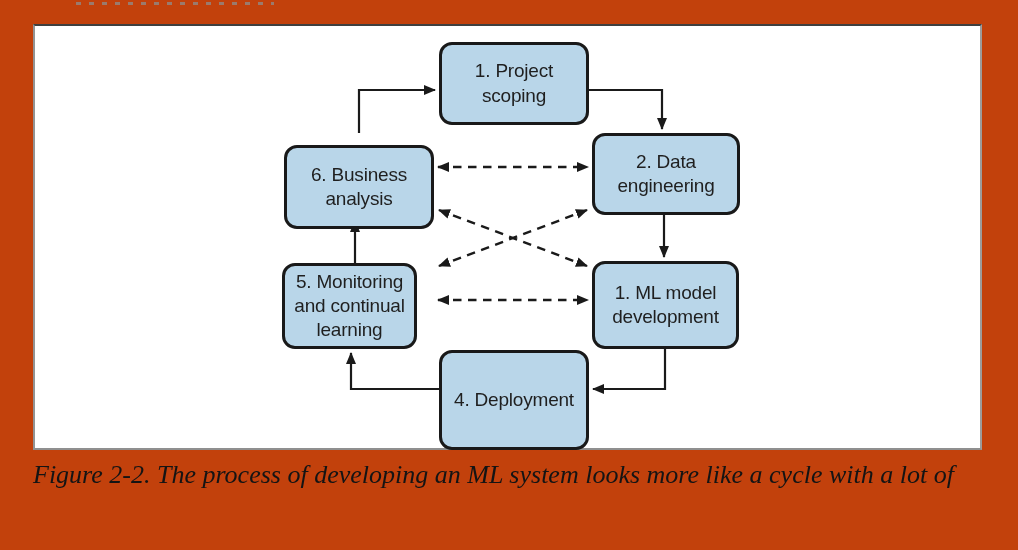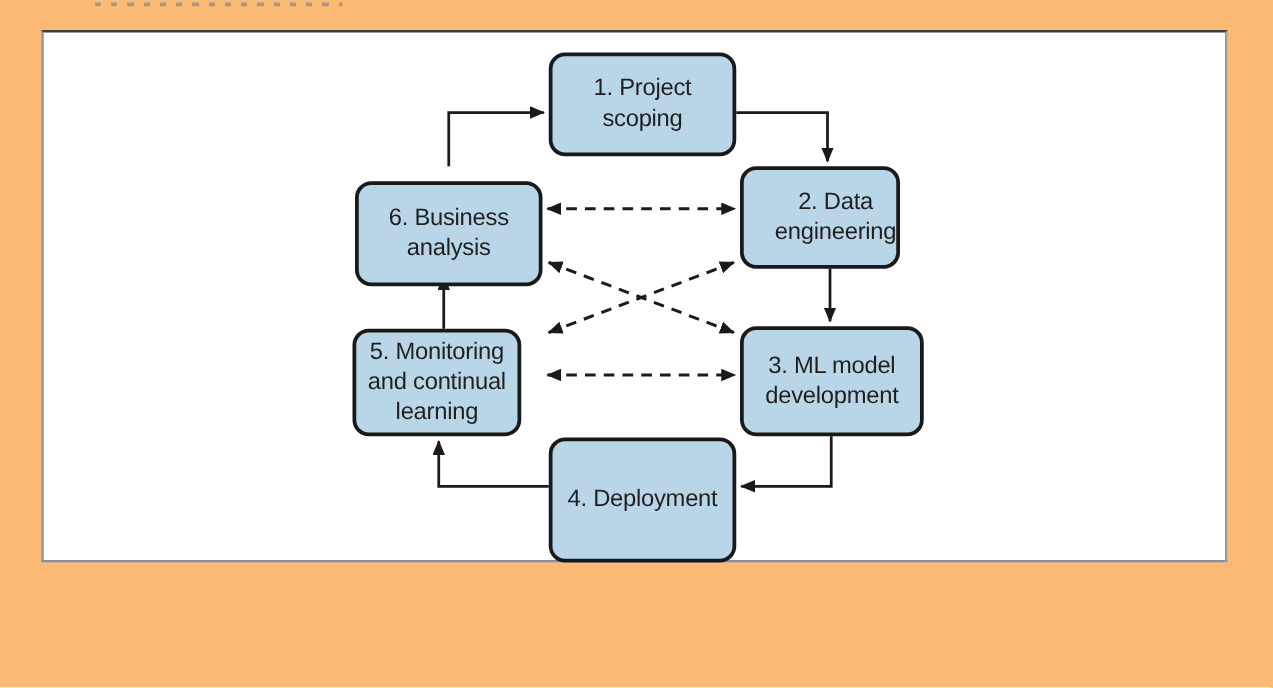--- a/index.html
+++ b/index.html
@@ -1,21 +1,21 @@
 <!DOCTYPE html>
 <html><head>
 <meta charset="utf-8">
 <style>
   * { margin: 0; padding: 0; box-sizing: border-box; }
   html, body { background: #ffffff; }
   .stage {
     position: relative;
     width: 1018px;
     height: 550px;
-    background: #fdba74;
+    background: #c2410c;
     overflow: hidden;
     font-family: "Liberation Sans", sans-serif;
   }
   
   .clipped-frag {
     position: absolute;
     left: 76px;
     top: 2px;
     width: 198px;
     height: 3px;
@@ -52,21 +52,21 @@
     text-align: center;
   }
   .node span {
     font-size: 19px;
     line-height: 1.28;
     letter-spacing: -0.2px;
     color: #1f1f1f;
     white-space: pre-line;
   }
   .box-1 { left: 404px; top: 16px;  width: 150px; height: 83px; }
-  .box-2 { left: 557px; top: 107px; width: 128px; height: 82px; justify-content: flex-end; }
+  .box-2 { left: 557px; top: 107px; width: 148px; height: 82px; }
   .box-3 { left: 557px; top: 235px; width: 147px; height: 88px; }
   .box-4 { left: 404px; top: 324px; width: 150px; height: 100px; }
   .box-5 { left: 247px; top: 237px; width: 135px; height: 86px; }
   .box-6 { left: 249px; top: 106px; width: 150px; height: 84px; margin-top: 13px; }
   .caption {
     position: absolute;
     left: 33px;
     top: 458px;
     width: 970px;
     font-family: "Liberation Serif", serif;
@@ -108,34 +108,35 @@
 
     <div class="node box-1">
       <span>1. Project
 scoping</span>
     </div>
     <div class="node box-2">
       <span>2. Data
 engineering</span>
     </div>
     <div class="node box-3">
-      <span>3. ML model
+      <span>1. ML model
 development</span>
     </div>
     <div class="node box-4">
       <span>4. Deployment</span>
     </div>
     <div class="node box-5">
       <span>5. Monitoring
 and continual
 learning</span>
     </div>
     <div class="node box-6">
       <span>6. Business
 analysis</span>
     </div>
 
   </div>
 
   <div class="caption">
+    <div>Figure 2-2. The process of developing an ML system looks more like a cycle with a lot of</div>
   </div>
 
 </div>
 
 </body></html>

